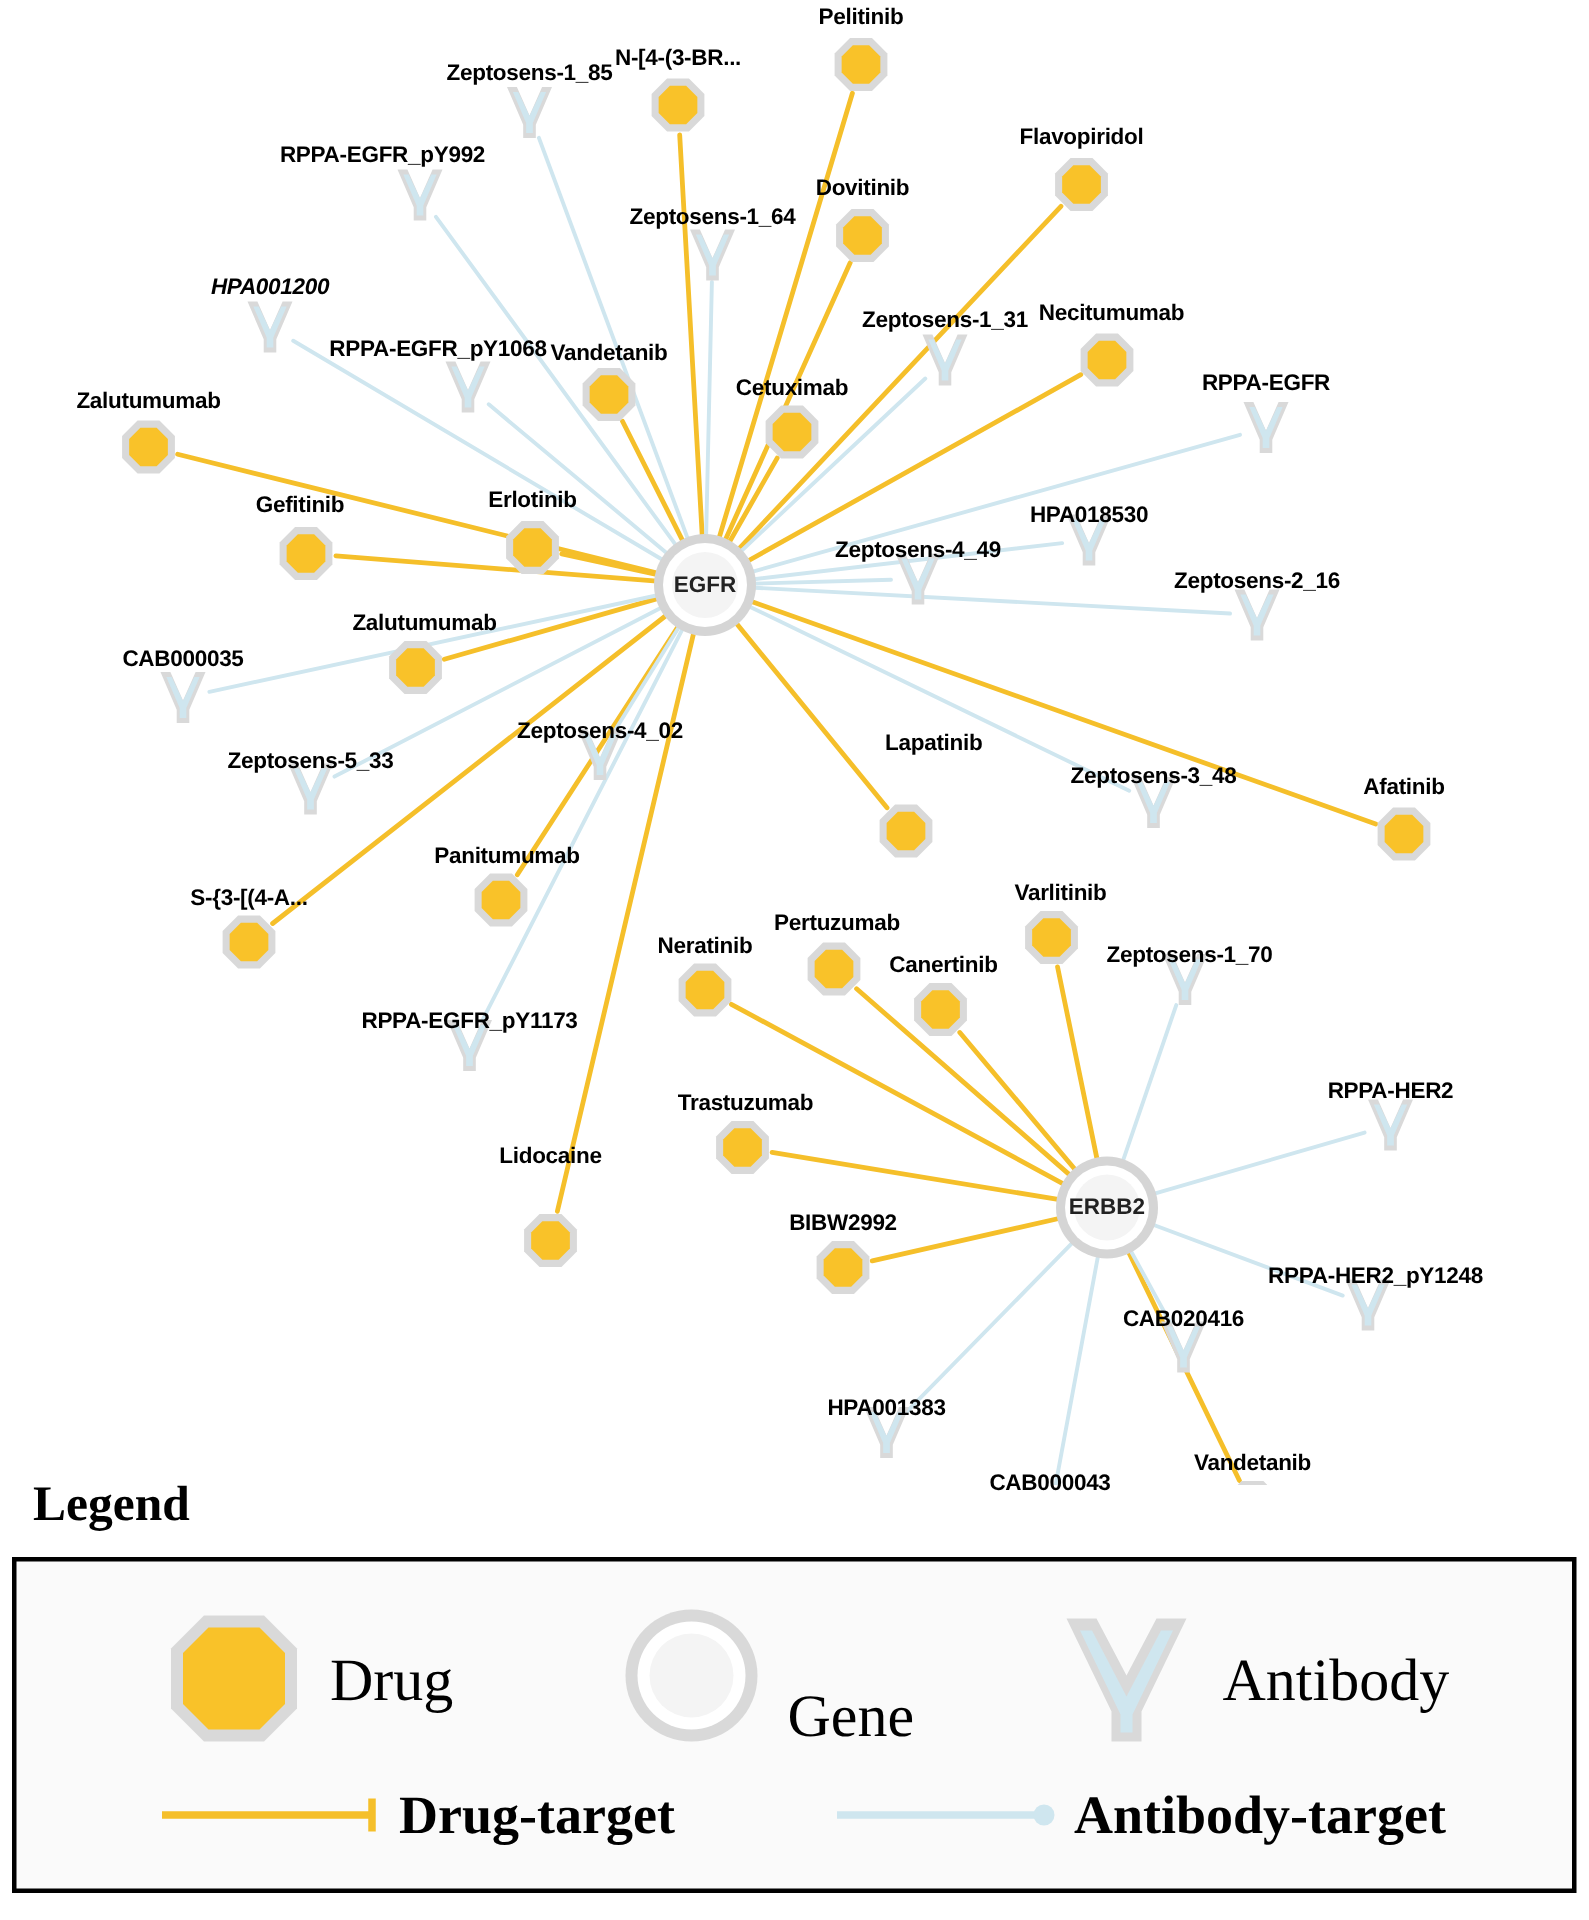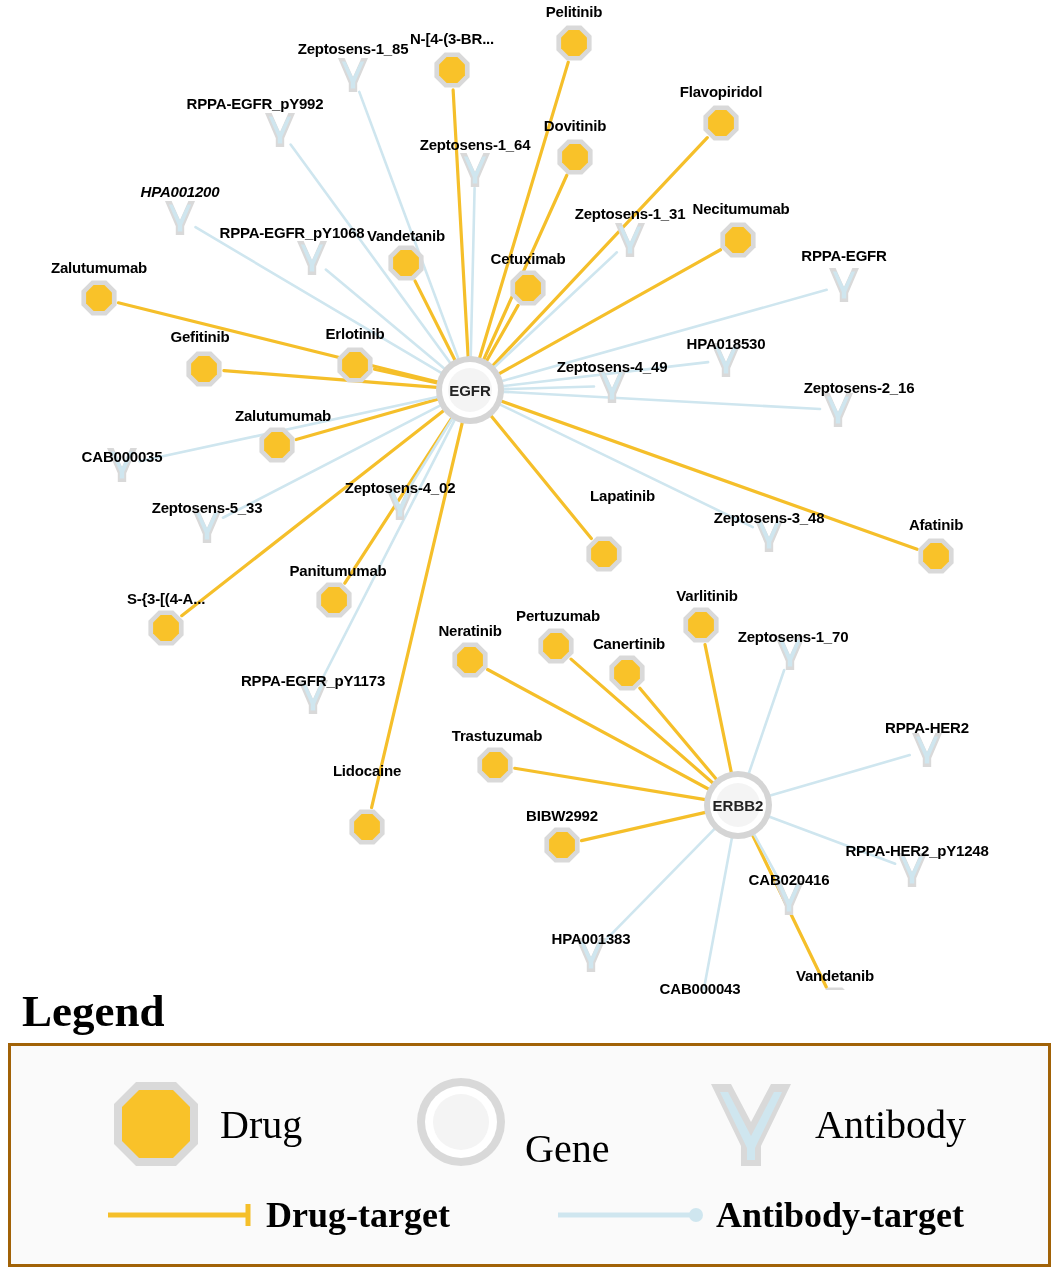--- a/index.html
+++ b/index.html
@@ -44,29 +44,29 @@
     transform: translate(-50%, -50%);
   }
   #legend-wrap {
     position: absolute;
     left: 0;
     top: 985px;
     width: 1059px;
   }
   #legend-title {
     font-family: "Liberation Serif", serif;
-    font-size: 45px;
+    font-size: 33px;
     font-weight: bold;
     color: #000;
     margin-left: 22px;
-    margin-bottom: 6px;
+    margin-bottom: 16px;
   }
   #legend-box {
     margin: 0 8px;
-    border: 3px solid #a16207;
+    border: 3px solid #000000;
     background: #fafafa;
     height: 218px;
     position: relative;
   }
   .legend-shape-row {
     position: absolute;
     top: 18px;
     left: 0;
     width: 100%;
     height: 110px;
@@ -412,22 +412,22 @@
       <div class="node-label" style="left: 835px; top: 984px;">Vandetanib</div>
       <div class="node-label" style="left: 353px; top: 57px;">Zeptosens-1_85</div>
       <div class="node-label" style="left: 255px; top: 112px;">RPPA-EGFR_pY992</div>
       <div class="node-label" style="left: 475px; top: 153px;">Zeptosens-1_64</div>
       <div class="node-label" style="left: 180px; top: 200px; font-style: italic;">HPA001200</div>
       <div class="node-label" style="left: 630px; top: 222px;">Zeptosens-1_31</div>
       <div class="node-label" style="left: 292px; top: 241px;">RPPA-EGFR_pY1068</div>
       <div class="node-label" style="left: 844px; top: 264px;">RPPA-EGFR</div>
       <div class="node-label" style="left: 726px; top: 352px;">HPA018530</div>
       <div class="node-label" style="left: 612px; top: 375px;">Zeptosens-4_49</div>
-      <div class="node-label" style="left: 838px; top: 396px; margin-left: 21px;">Zeptosens-2_16</div>
-      <div class="node-label" style="left: 122px; top: 448px; margin-top: 17px;">CAB000035</div>
+      <div class="node-label" style="left: 838px; top: 396px;">Zeptosens-2_16</div>
+      <div class="node-label" style="left: 122px; top: 448px;">CAB000035</div>
       <div class="node-label" style="left: 207px; top: 516px;">Zeptosens-5_33</div>
       <div class="node-label" style="left: 400px; top: 496px;">Zeptosens-4_02</div>
       <div class="node-label" style="left: 769px; top: 526px;">Zeptosens-3_48</div>
       <div class="node-label" style="left: 793px; top: 645px;">Zeptosens-1_70</div>
       <div class="node-label" style="left: 313px; top: 689px;">RPPA-EGFR_pY1173</div>
       <div class="node-label" style="left: 927px; top: 736px;">RPPA-HER2</div>
       <div class="node-label" style="left: 917px; top: 859px;">RPPA-HER2_pY1248</div>
       <div class="node-label" style="left: 789px; top: 888px;">CAB020416</div>
       <div class="node-label" style="left: 591px; top: 947px;">HPA001383</div>
       <div class="node-label" style="left: 700px; top: 997px;">CAB000043</div>

